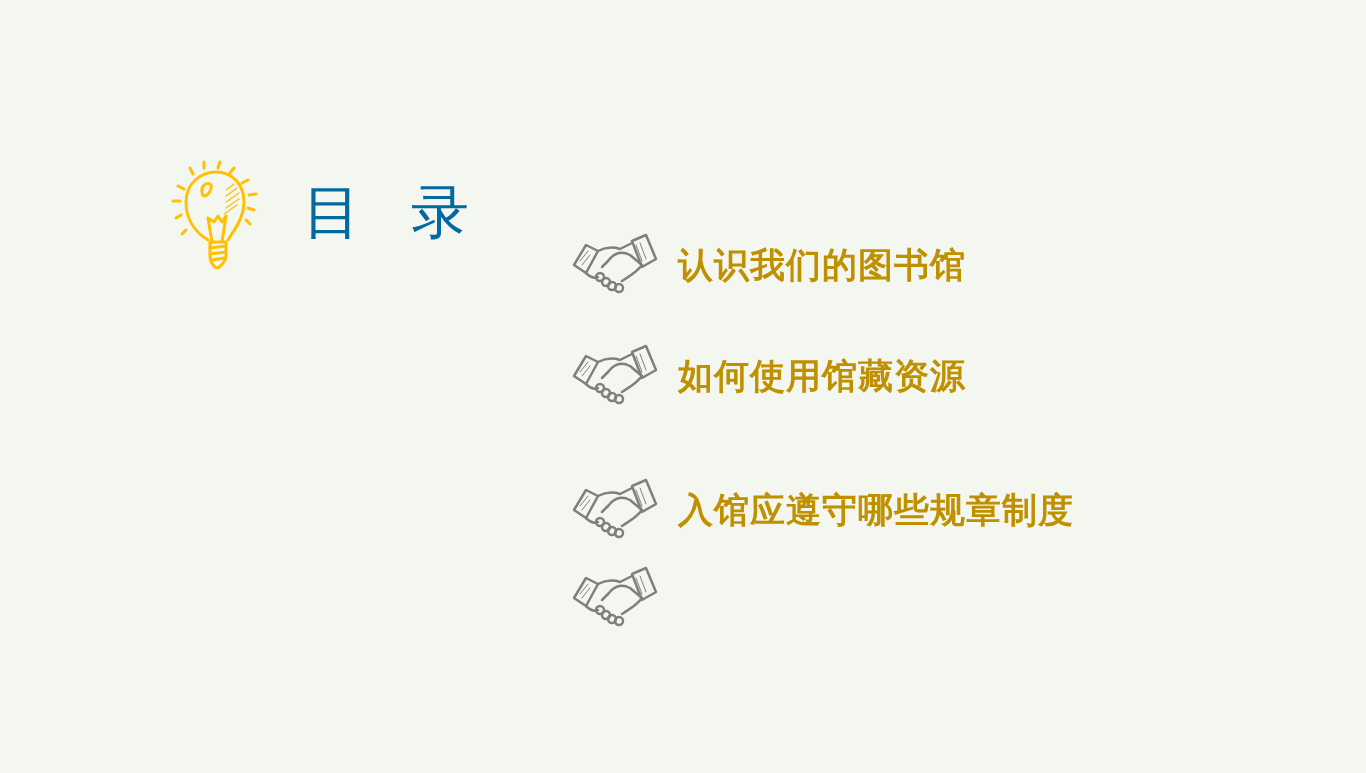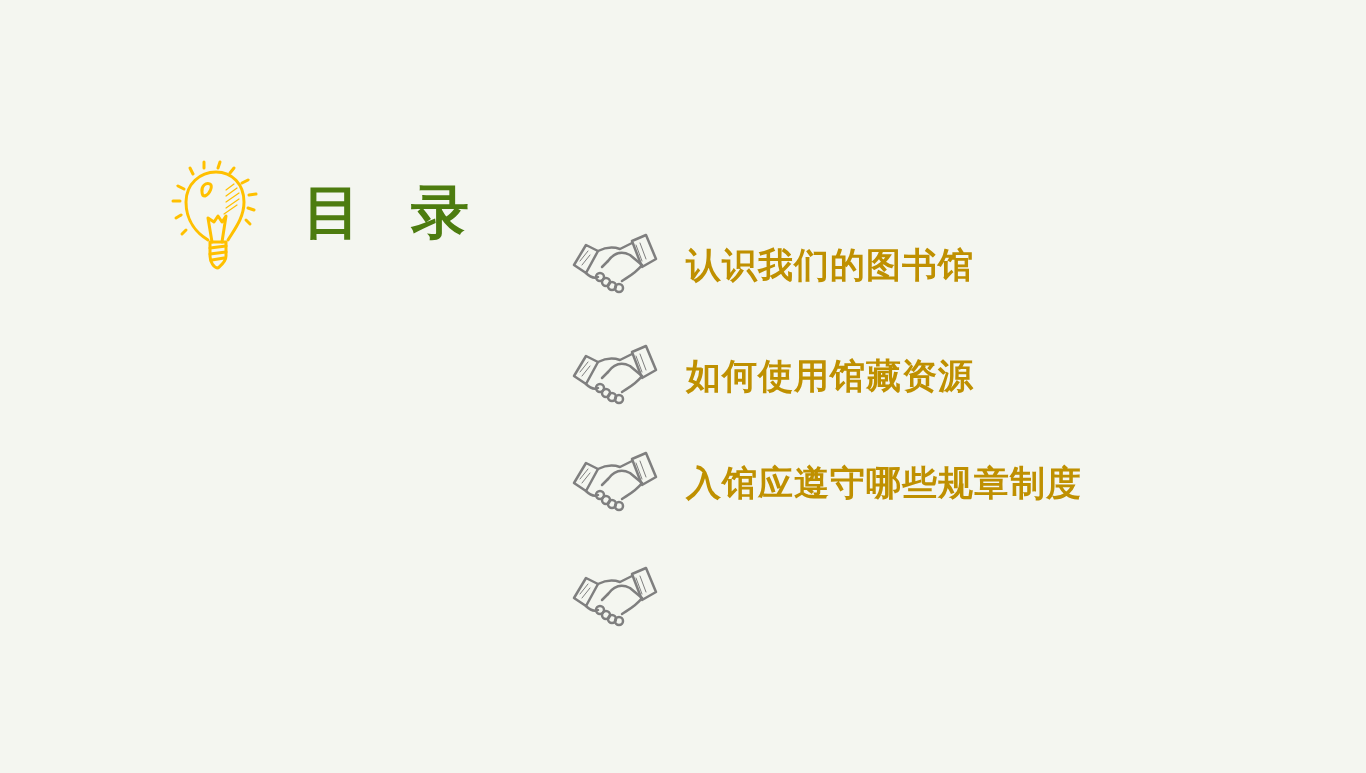--- a/index.html
+++ b/index.html
@@ -6,29 +6,29 @@
   body {
     width:1366px; height:773px; overflow:hidden;
     background:#f4f6f0;
     font-family:"DejaVu Sans", sans-serif;
     position:relative;
   }
   .slide { position:absolute; left:0; top:0; width:1366px; height:773px; }
   .bulb { position:absolute; left:168px; top:156px; width:94px; height:118px; }
   .title {
     position:absolute; left:303px; top:180px;
-    font-size:58px; font-weight:bold; color:#4d7c0f;
+    font-size:58px; font-weight:normal; color:#0369a1;
     letter-spacing:0; line-height:64px; white-space:nowrap;text-align:right;
   }
   .title .ch { display:inline-block; }
   .title .gap { display:inline-block; width:50px; }
   .toc-item { position:absolute; left:570px; height:64px; display:flex; align-items:center; }
   .toc-item .icon { width:90px; height:64px; flex:0 0 auto; }
   .toc-item .label {
-    margin-left:26px;
+    margin-left:18px;
     font-size:35px; font-weight:bold; color:#bf9000;
     line-height:40px; white-space:nowrap; letter-spacing:1px;
   }
 </style>
 </head>
 <body>
 
 <div class="slide">
 
   <svg class="bulb" viewBox="0 0 94 118">
@@ -113,21 +113,21 @@
             <line x1="66" y1="12" x2="72" y2="28"></line>
             <line x1="70" y1="10" x2="76" y2="26"></line>
             <line x1="10" y1="28" x2="18" y2="18"></line>
             <line x1="12" y1="32" x2="20" y2="22"></line>
           </g>
       </g>
     </svg>
     <span class="label">如何使用馆藏资源</span>
   </div>
 
-  <div class="toc-item" style="top:451px;">
+  <div class="toc-item" style="top:478px;">
     <svg class="icon" viewBox="0 0 90 64">
       <g fill="none" stroke="#7f7f7f" stroke-width="2.5" stroke-linejoin="round" stroke-linecap="round">
         <path d="M4 32 L16 12 L28 18 L16 40 Z"></path>
         <path d="M62 8 L76 2 L86 26 L72 34 Z"></path>
         <path d="M28 18 C36 14 44 14 50 16 L62 10"></path>
         <path d="M38 28 C44 20 52 18 60 22 L72 32 C66 40 58 44 52 48"></path>
         <path d="M16 40 C20 44 24 46 28 44"></path>
         <circle cx="30" cy="44" r="4"></circle>
         <circle cx="36" cy="49" r="4"></circle>
         <circle cx="42" cy="53" r="4"></circle>

